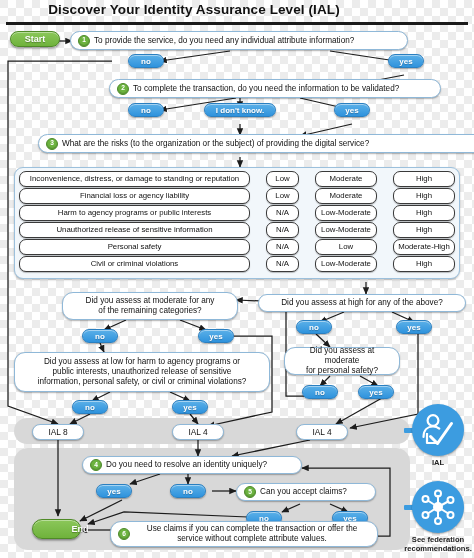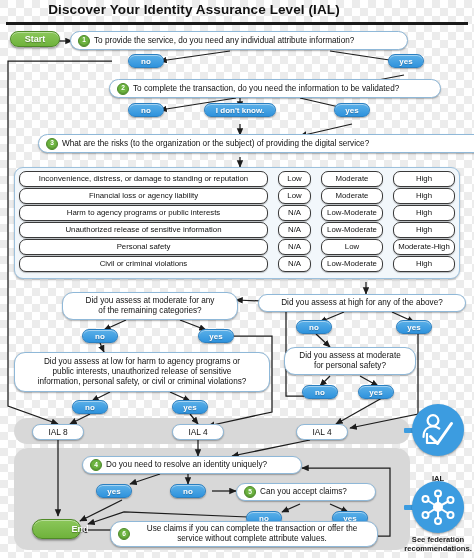--- a/index.html
+++ b/index.html
@@ -88,21 +88,21 @@
     background:#d8d8d8;border-radius:14px;
   }
 
   
   .risk-wrap{
     background:#f2f7fb;border:1.3px solid #9cc0dc;border-radius:9px;
     box-shadow:0 1px 2px rgba(0,0,0,.25);
     padding:3px 4px;
     display:flex;flex-direction:column;gap:1.5px;
   }
-  .risk-row{display:flex;gap:10px;height:15.5px;}
+  .risk-row{display:flex;gap:16px;height:15.5px;}
   .cell{
     background:#ffffff;border:1.1px solid #3a3a3a;border-radius:7px;
     font-size:7.8px;color:#111;
     display:flex;align-items:center;justify-content:center;
     box-shadow:0 1px 1px rgba(0,0,0,.25);
     box-sizing:border-box;
   }
   .cell.label{flex:1 1 auto;padding:0 5px;}
   .cell.lv1{flex:0 0 33px;}
   .cell.lv2{flex:0 0 62px;}
@@ -286,21 +286,21 @@
       <div class="cell lv3">High</div>
     </div>
   </div>
 
   <div class="q center n" style="left:258px;top:294px;width:208px;height:18px;">
     <span class="txt">Did you assess at high for any of the above?</span>
   </div>
   <div class="pill n" style="left:296px;top:320px;width:36px;height:14px;">no</div>
   <div class="pill n" style="left:396px;top:320px;width:36px;height:14px;">yes</div>
 
-  <div class="q center n" style="left:284px;top:347px;width:132px;height:28px;text-align:center;">
+  <div class="q center n" style="left:284px;top:347px;width:116px;height:28px;text-align:center;">
     <span class="txt">
       <span>Did you assess at moderate</span><br>
       <span>for personal safety?</span>
     </span>
   </div>
   <div class="pill n" style="left:302px;top:385px;width:36px;height:14px;">no</div>
   <div class="pill n" style="left:358px;top:385px;width:36px;height:14px;">yes</div>
 
   <div class="q center n" style="left:62px;top:292px;width:176px;height:28px;">
     <span class="txt">
@@ -346,21 +346,21 @@
 
   <div class="connector" style="left:404px;top:428px;width:18px;"></div>
   <div class="badge" style="left:412px;top:404px;width:52px;height:52px;">
     <svg width="40" height="40" viewBox="0 0 40 40">
       <circle cx="15" cy="10.5" r="5.4" fill="none" stroke="#ffffff" stroke-width="2.2"></circle>
       <path d="M5.5,27 C5.5,19.5 10,16.5 15,16.5 C17.4,16.5 19.6,17.2 21.3,18.6" fill="none" stroke="#ffffff" stroke-width="2.2" stroke-linecap="round"></path>
       <path d="M9,23 L9,33 L20,33" fill="none" stroke="#ffffff" stroke-width="2.2" stroke-linejoin="round"></path>
       <path d="M12.5,26.5 L19.5,33.5 L33.5,13.5" fill="none" stroke="#ffffff" stroke-width="3" stroke-linecap="round" stroke-linejoin="round"></path>
     </svg>
   </div>
-  <div class="badge-label" style="left:412px;top:475px;width:52px;text-align:center;">IAL</div>
+  <div class="badge-label" style="left:412px;top:459px;width:52px;text-align:center;">IAL</div>
 
   <div class="connector" style="left:404px;top:505px;width:18px;"></div>
   <div class="badge" style="left:412px;top:481px;width:52px;height:52px;">
     <svg width="40" height="40" viewBox="0 0 40 40">
       <g stroke="#ffffff" stroke-width="2" fill="none">
         <line x1="20" y1="20" x2="20" y2="8"></line>
         <line x1="20" y1="20" x2="31" y2="14"></line>
         <line x1="20" y1="20" x2="31" y2="27"></line>
         <line x1="20" y1="20" x2="20" y2="32"></line>
         <line x1="20" y1="20" x2="9" y2="27"></line>

